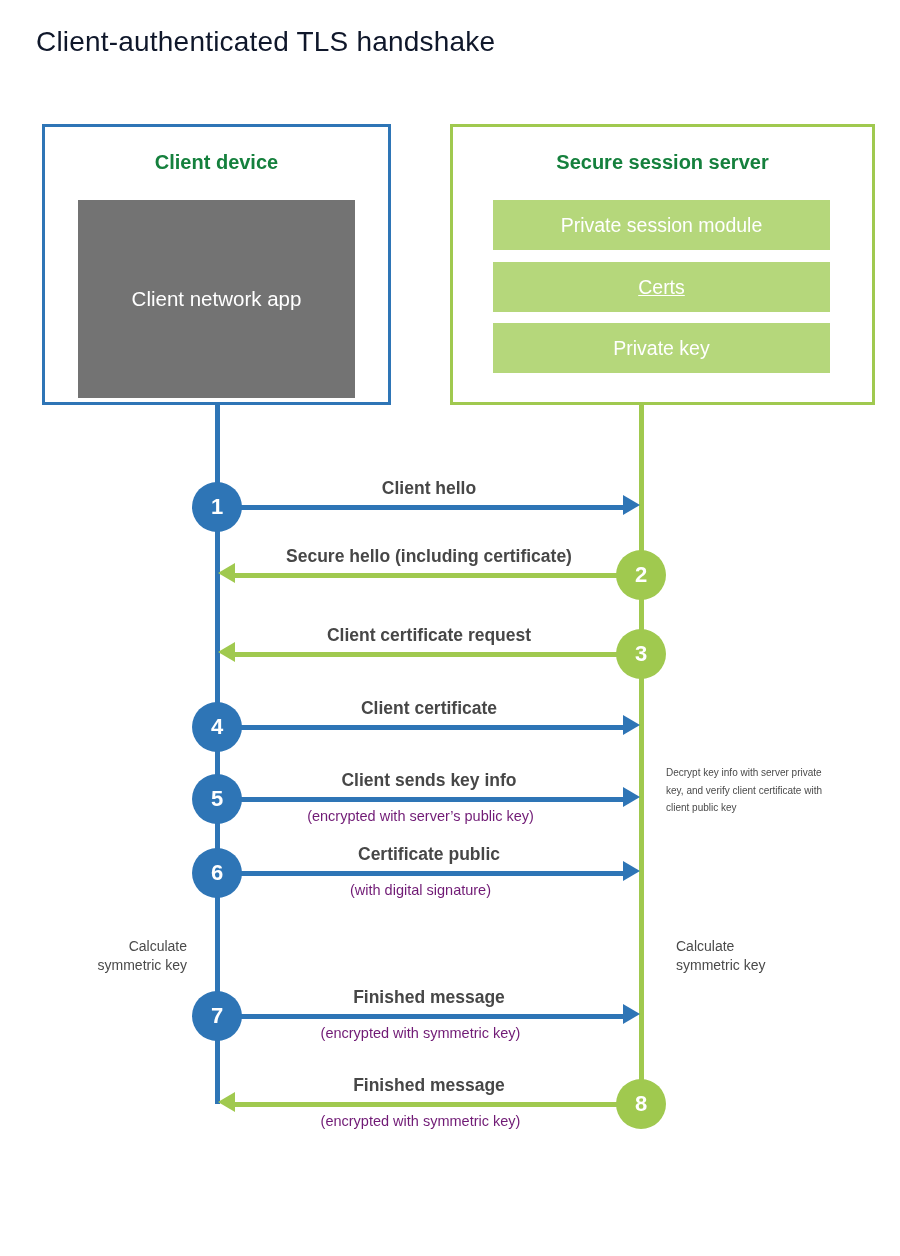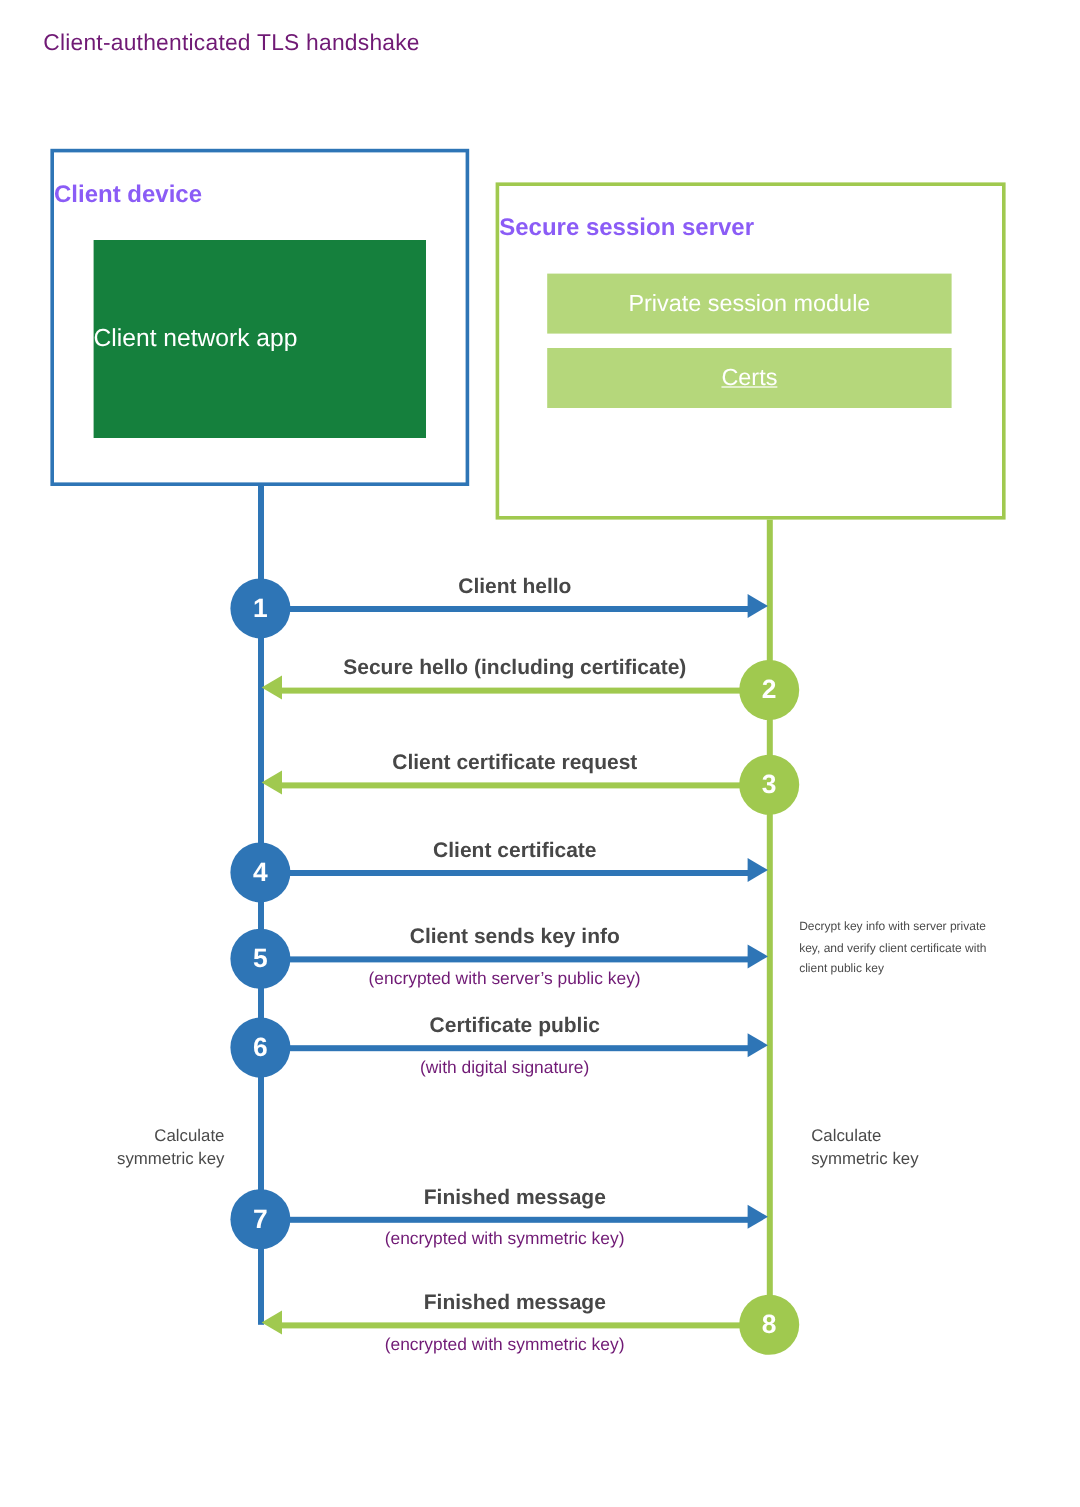--- a/index.html
+++ b/index.html
@@ -3,37 +3,37 @@
 <meta charset="utf-8">
 <style>
   html,body { margin:0; padding:0; background:#ffffff; }
   .canvas {
     position:relative; width:900px; height:1256px; margin:0 auto;
     background:#ffffff; overflow:hidden;
     font-family:"Liberation Sans", sans-serif;
   }
   .page-title {
     position:absolute; left:36px; top:26px;
-    font-size:19px; font-weight:300; color:#701a75; letter-spacing:.2px;
+    font-size:28px; font-weight:300; color:#0f172a; letter-spacing:.2px;
   }
   
   .entity {
     position:absolute; top:124px; height:281px; background:#fff;
     box-sizing:border-box; z-index:2;
   }
   .entity.client { left:42px;  width:349px; border:3px solid #2e75b6; }
-  .entity.server { left:413px; width:425px; border:3px solid #a0c94f;margin-top:28px; }
+  .entity.server { left:450px; width:425px; border:3px solid #a0c94f; }
   .entity-title {
-    margin-top:24px; text-align:left;
-    font-size:20px; font-weight:bold; color:#8b5cf6;
+    margin-top:24px; text-align:center;
+    font-size:20px; font-weight:bold; color:#15803d;
   }
   .app-box {
-    position:absolute; left:33px; top:73px; width:277px; height:165px;
-    background:#15803d; color:#fff; font-size:20.5px;
-    display:flex; align-items:center; text-align:center;
+    position:absolute; left:33px; top:73px; width:277px; height:198px;
+    background:#737373; color:#fff; font-size:20.5px;
+    display:flex; align-items:center; justify-content:center; text-align:center;
   }
   .app-box .wrap { max-width:180px; line-height:1.5; }
   .bar {
     position:absolute; left:40px; width:337px; height:50px;
     background:#b5d77b; color:#fff; font-size:19.5px;
     display:flex; align-items:center; justify-content:center;
   }
   .bar.b1 { top:73px; } .bar.b2 { top:135px;text-decoration:underline; } .bar.b3 { top:196px; }
   
   .lifeline { position:absolute; top:405px; width:5px; height:699px; z-index:1; }
@@ -82,20 +82,21 @@
     <div class="entity-title">Client device</div>
     <div class="app-box">
       <div class="wrap">Client network app</div>
     </div>
   </div>
 
   <div class="entity server">
     <div class="entity-title">Secure session server</div>
     <div class="bar b1">Private session module</div>
     <div class="bar b2">Certs</div>
+    <div class="bar b3">Private key</div>
   </div>
 
   <div class="lifeline blue"></div>
   <div class="lifeline green"></div>
 
   <div class="row blue" style="top:507px">
     <div class="circle">1</div>
     <div class="aline"></div>
     <div class="ahead"></div>
     <div class="mlabel">Client hello</div>

